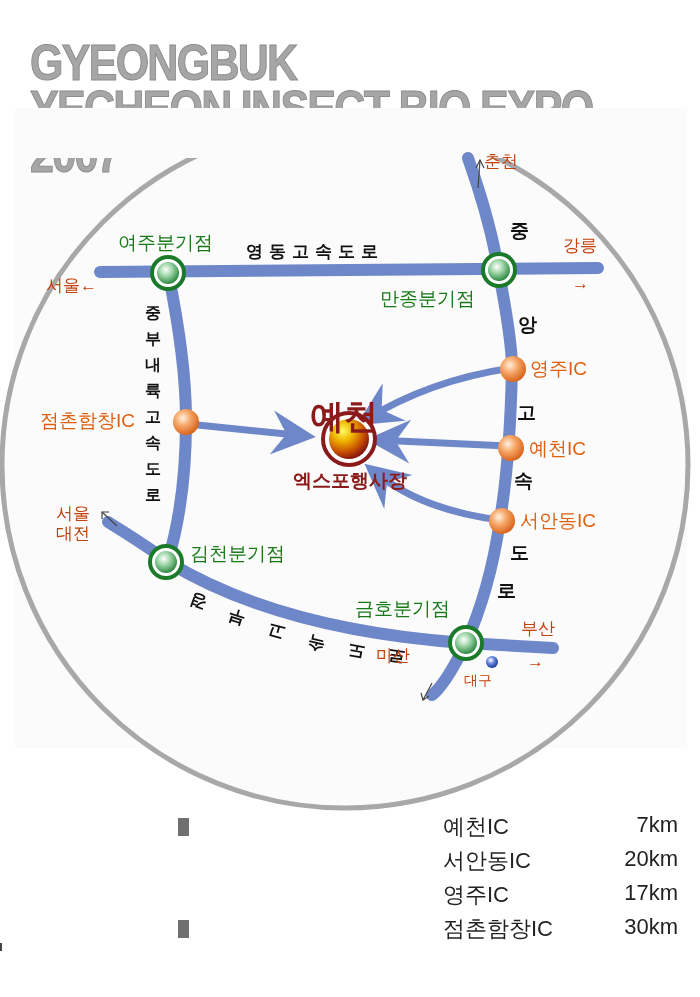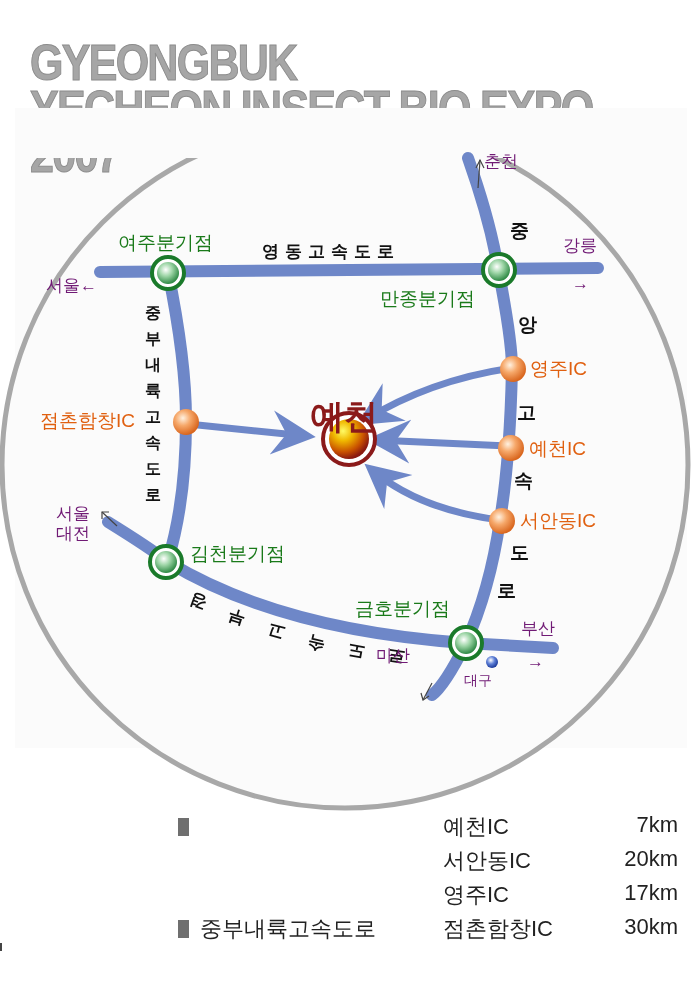--- a/index.html
+++ b/index.html
@@ -109,39 +109,39 @@
   <path d="M117,526 L102,512" stroke="#444" stroke-width="1.2" fill="none"></path>
   <path d="M102,519 L102,512 L109,512" stroke="#444" stroke-width="1.2" fill="none"></path>
   <path d="M432,683 L423,700" stroke="#444" stroke-width="1.2" fill="none"></path>
   <path d="M421,693 L423,700 L429,696" stroke="#444" stroke-width="1.2" fill="none"></path>
 </svg>
 
 <style>
   .lbl { position:absolute; white-space:nowrap; font-family:"Liberation Sans","DejaVu Sans",sans-serif; }
   .jn  { color:#1a7a1a; font-size:19px; }
   .ic  { color:#e06010; font-size:19px; }
-  .dir { color:#701a75; font-size:17px; }
+  .dir { color:#c2410c; font-size:17px; }
   .rd  { color:#111; font-size:17px; font-weight:bold; }
   .rdv { color:#111; font-size:16px; font-weight:bold; line-height:26px; width:18px; text-align:center; }
   .rdj { color:#111; font-size:19px; font-weight:bold; }
   .dest { color:#8b1a1a; font-weight:bold; font-family:"DejaVu Serif",serif; }
   .venue { color:#8b1a1a; font-weight:bold; font-size:19px; text-align:center; line-height:22px; }
 </style>
 
 <div class="lbl jn" style="left:118px;top:230px;text-align:center;">여주분기점</div>
 <div class="lbl jn" style="left:380px;top:286px;">만종분기점</div>
 <div class="lbl jn" style="left:190px;top:541px;text-align:right;">김천분기점</div>
 <div class="lbl jn" style="left:355px;top:596px;">금호분기점</div>
 
 <div class="lbl ic" style="left:530px;top:356px;">영주IC</div>
 <div class="lbl ic" style="left:529px;top:436px;">예천IC</div>
 <div class="lbl ic" style="left:520px;top:508px;">서안동IC</div>
 <div class="lbl ic" style="left:40px;top:408px;">점촌함창IC</div>
 
-<div class="lbl rd" style="left:262px;top:240px;letter-spacing:6px;">영동고속도로</div>
+<div class="lbl rd" style="left:246px;top:240px;letter-spacing:6px;">영동고속도로</div>
 
 <div class="lbl" style="left:144px;top:300px;">
   <div class="rdv">중</div>
   <div class="rdv">부</div>
   <div class="rdv">내</div>
   <div class="rdv">륙</div>
   <div class="rdv">고</div>
   <div class="rdv">속</div>
   <div class="rdv">도</div>
   <div class="rdv">로</div>
@@ -167,39 +167,39 @@
 <div class="lbl dir" style="left:572px;top:274px;">→</div>
 <div class="lbl dir" style="left:56px;top:502px;">서울</div>
 <div class="lbl dir" style="left:56px;top:522px;">대전</div>
 <div class="lbl dir" style="left:521px;top:617px;">부산</div>
 <div class="lbl dir" style="left:527px;top:652px;">→</div>
 <div class="lbl dir" style="left:376px;top:644px;">마산</div>
 <div class="lbl dir" style="left:464px;top:672px;font-size:14px;">대구</div>
 
 <div class="lbl dest" style="left:310px;top:362px;font-size:34px;margin-top:32px;">예천</div>
 <div class="lbl venue" style="left:272px;top:470px;width:156px;">
+  <div>엑스포행사장</div>
 </div>
 
 <div class="legend">
   <div class="lg-row" style="top:0;">
     <div class="lg-bullet"></div>
     <div class="lg-ic">예천IC</div>
     <div class="lg-km">7km</div>
   </div>
   <div class="lg-row" style="top:34px;">
     <div class="lg-road"></div>
     <div class="lg-ic">서안동IC</div>
     <div class="lg-km">20km</div>
   </div>
   <div class="lg-row" style="top:68px;">
     <div class="lg-road"></div>
     <div class="lg-ic">영주IC</div>
     <div class="lg-km">17km</div>
   </div>
   <div class="lg-row" style="top:102px;">
     <div class="lg-bullet"></div>
-    <div class="lg-road">중부내륙고속도로</div>
     <div class="lg-ic">점촌함창IC</div>
     <div class="lg-km">30km</div>
   </div>
 </div>
 
 <div class="lone-mark"></div>
 
 </body></html>

